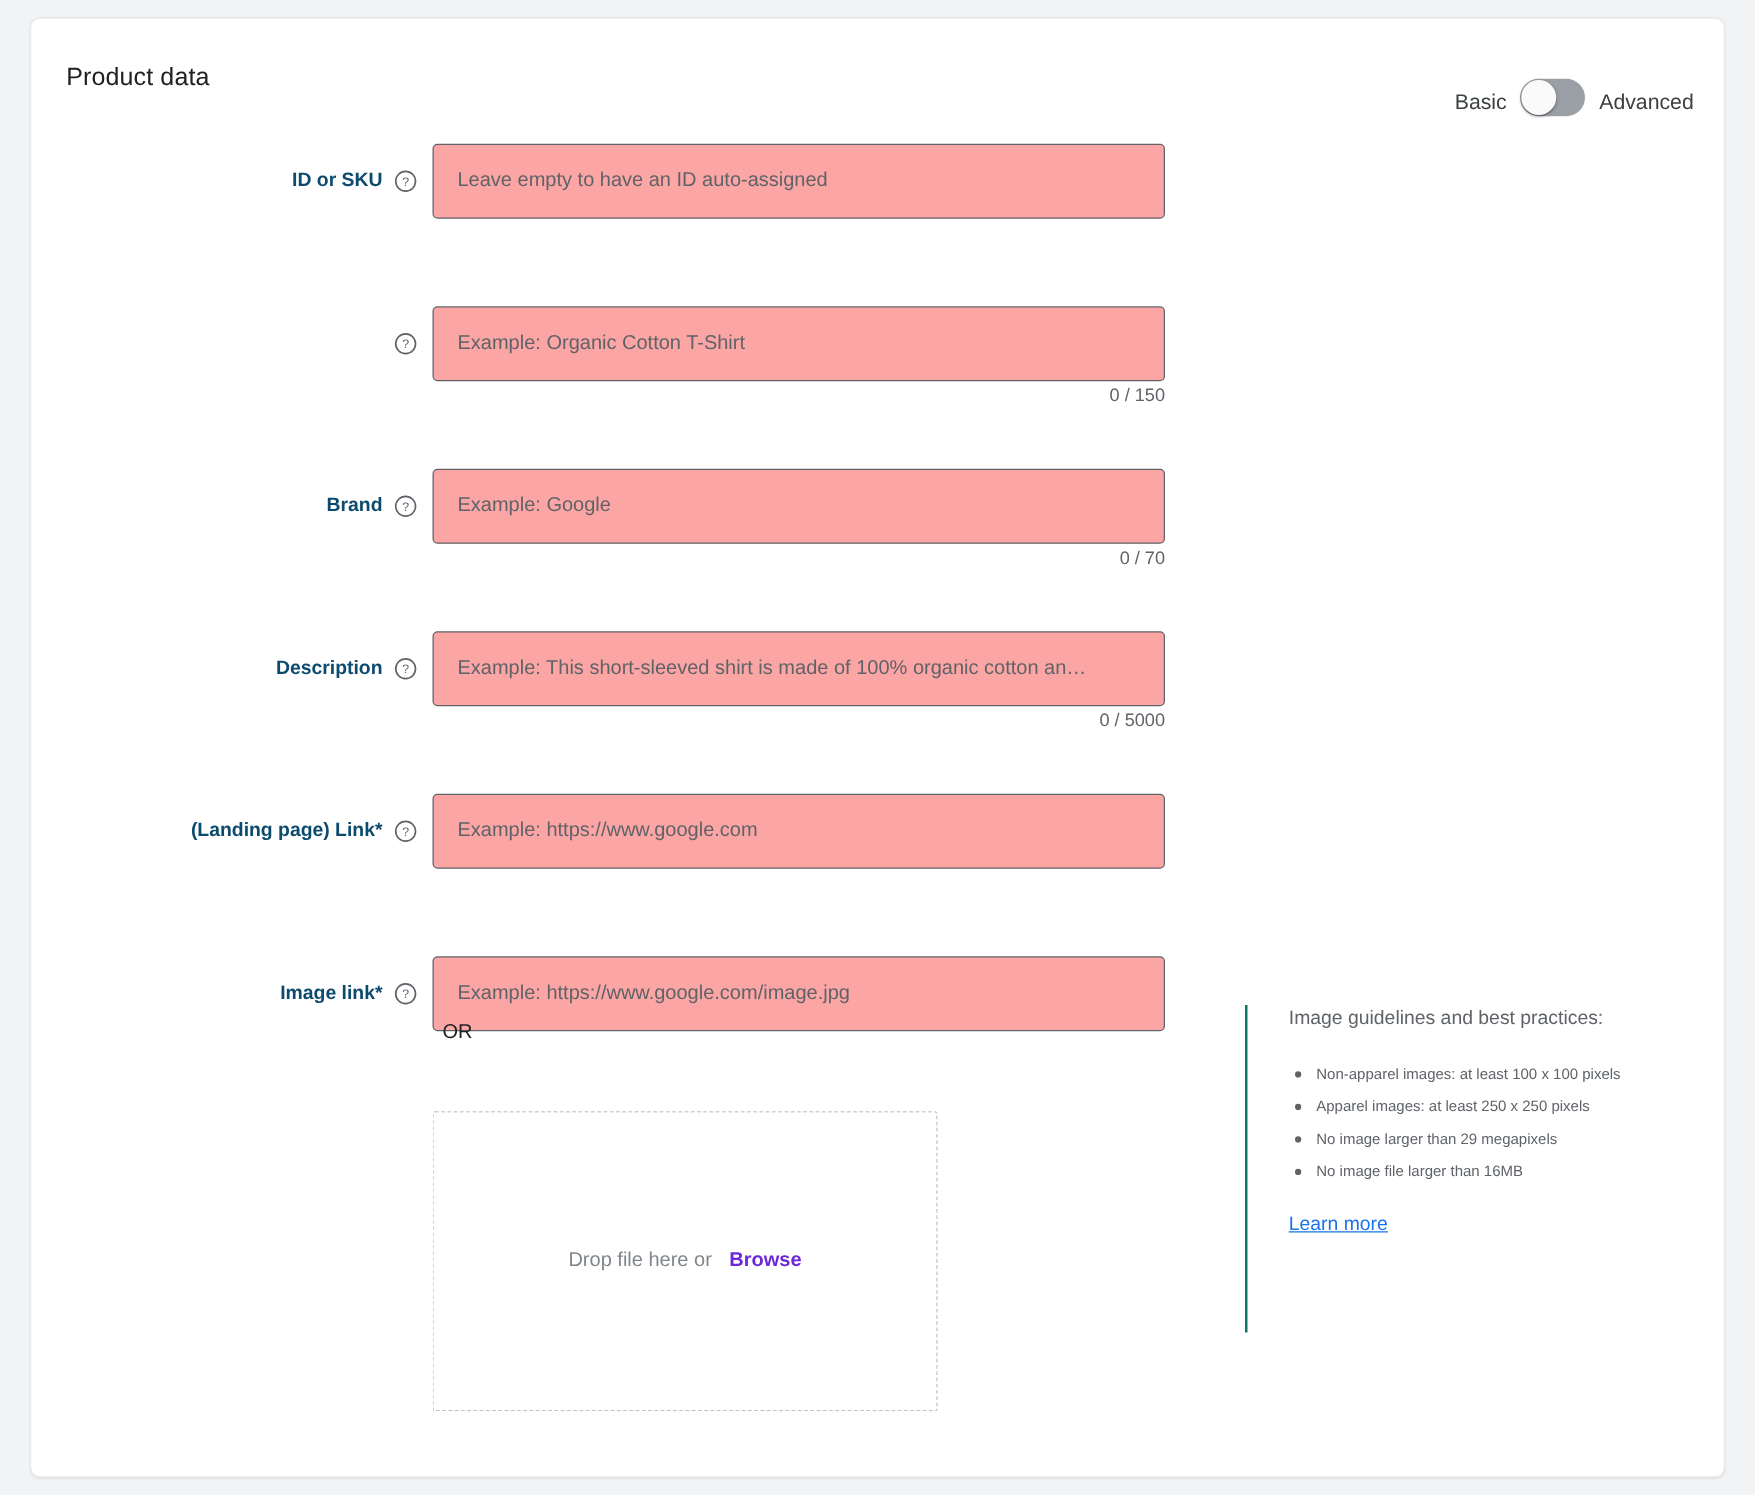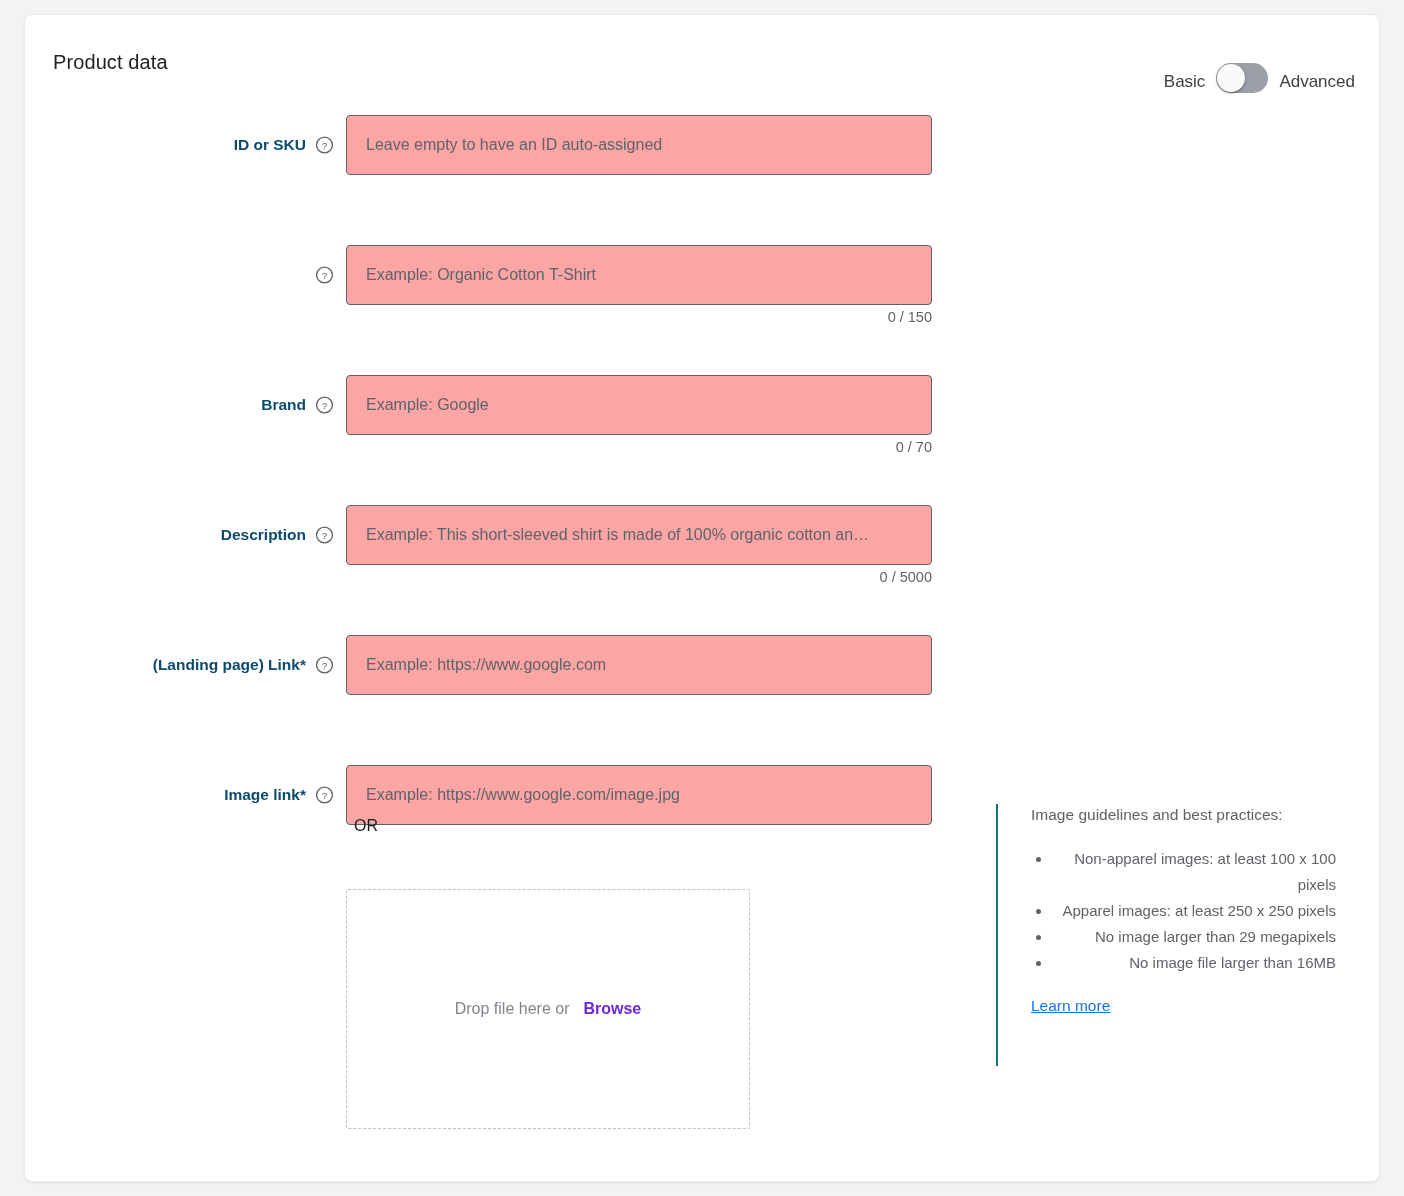--- a/index.html
+++ b/index.html
@@ -192,26 +192,25 @@
     line-height: 22px;
     margin: 0 0 20px 0;
   }
   .guidelines-list {
     margin: 0;
     padding: 0 0 0 22px;
     list-style: none;
   }
   .guidelines-list li {
     position: relative;
-    font-size: 15px;
+    font-size: 12px;
     color: #5f6368;
     line-height: 26px;
     margin-bottom: 0;
     padding-left: 0;
-    text-align: right;
   }
   .guidelines-list li::before {
     content: "";
     position: absolute;
     left: -17px;
     top: 11px;
     width: 5px;
     height: 5px;
     border-radius: 50%;
     background: #5f6368;

